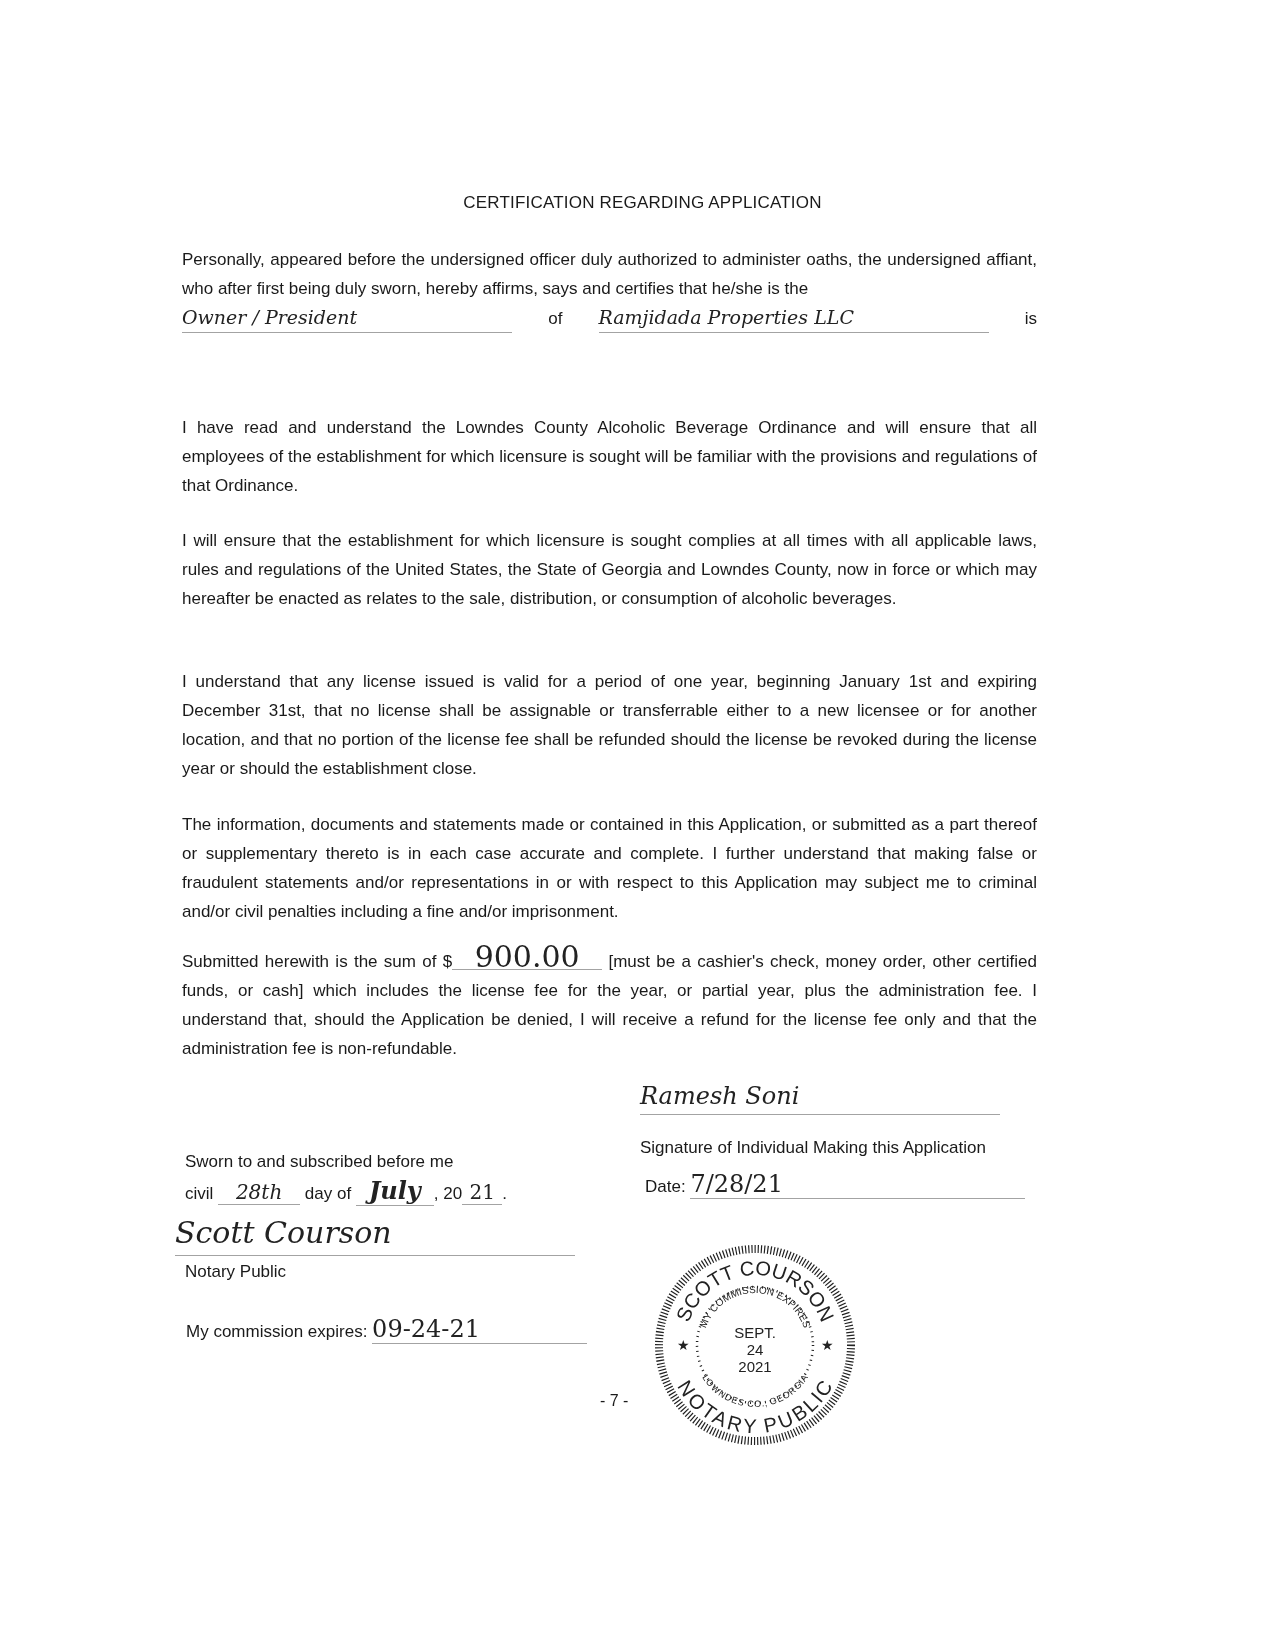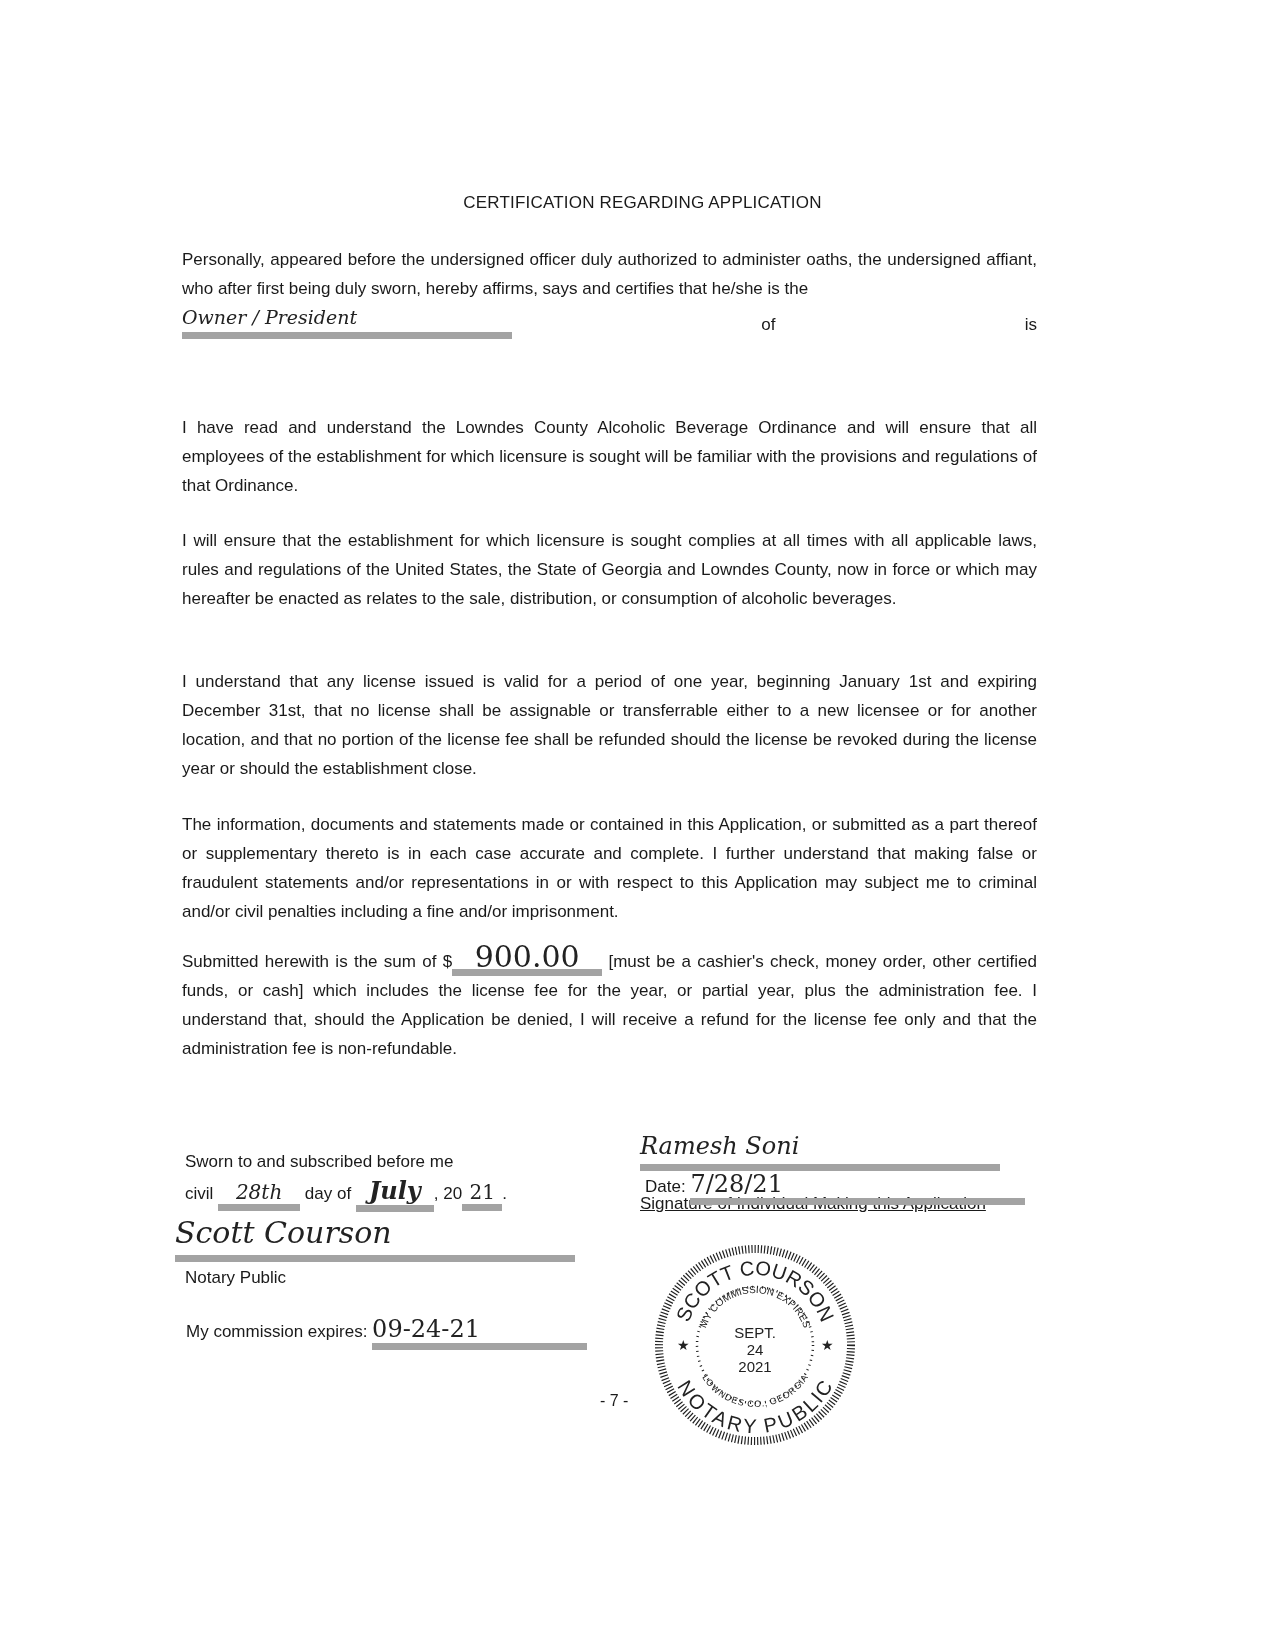--- a/index.html
+++ b/index.html
@@ -2,50 +2,51 @@
 <html><head>
   <meta charset="utf-8">
   <style>
     html, body { margin:0; padding:0; background:#ffffff; }
     body { width:1275px; height:1651px; position:relative; overflow:hidden;
            font-family:"Liberation Sans", sans-serif; color:#1a1a1a; }
     .title { position:absolute; top:193px; left:0; width:1275px; text-align:center; padding-left:10px; box-sizing:border-box;
              font-size:17px; letter-spacing:0.2px; }
     .para { position:absolute; left:182px; width:855px; font-size:17px; line-height:29px; text-align:justify; }
     .hand { font-family:"DejaVu Serif", serif; font-style:italic; color:#222; }
-    .uline { border-bottom:7px solid #a3a3a3; display:inline-block; }
+    .uline { border-bottom:1px solid #a3a3a3; display:inline-block; }
     .row { position:absolute; font-size:17px; }
     .stamp { position:absolute; left:655px; top:1245px; width:200px; height:200px; }
     .pagenum { position:absolute; top:1392px; left:600px; font-size:16px; }
   </style>
 </head>
 <body>
 
 <div class="title">CERTIFICATION REGARDING APPLICATION</div>
 
 <div class="para" style="top:245px;">
   <span>Personally, appeared before the undersigned officer duly authorized to administer oaths, the undersigned affiant, who after first being duly sworn, hereby affirms, says and certifies that he/she is the</span>
   <div style="display:flex; justify-content:space-between; align-items:flex-end;">
     <span class="uline hand" style="width:330px; font-size:19px;">Owner / President</span>
     <span>of</span>
+    <span class="uline hand" style="width:390px; font-size:19px;">Ramjidada Properties LLC</span>
     <span>is</span>
   </div>
 </div>
 
 <div class="para" style="top:413px;">I have read and understand the Lowndes County Alcoholic Beverage Ordinance and will ensure that all employees of the establishment for which licensure is sought will be familiar with the provisions and regulations of that Ordinance.</div>
 <div class="para" style="top:526px;">I will ensure that the establishment for which licensure is sought complies at all times with all applicable laws, rules and regulations of the United States, the State of Georgia and Lowndes County, now in force or which may hereafter be enacted as relates to the sale, distribution, or consumption of alcoholic beverages.</div>
 <div class="para" style="top:667px;">I understand that any license issued is valid for a period of one year, beginning January 1st and expiring December 31st, that no license shall be assignable or transferrable either to a new licensee or for another location, and that no portion of the license fee shall be refunded should the license be revoked during the license year or should the establishment close.</div>
 <div class="para" style="top:810px;">The information, documents and statements made or contained in this Application, or submitted as a part thereof or supplementary thereto is in each case accurate and complete. I further understand that making false or fraudulent statements and/or representations in or with respect to this Application may subject me to criminal and/or civil penalties including a fine and/or imprisonment.</div>
 
 <div class="para" style="top:945px;">
   <span>Submitted herewith is the sum of $</span><span class="uline hand" style="width:150px; text-align:center; font-size:30px; font-style:normal; line-height:24px;">900.00</span>
   <span>[must be a cashier's check, money order, other certified funds, or cash] which includes the license fee for the year, or partial year, plus the administration fee. I understand that, should the Application be denied, I will receive a refund for the license fee only and that the administration fee is non-refundable.</span>
 </div>
 
-<div class="row" style="left:640px; top:1132px; width:375px;text-decoration:underline;">
+<div class="row" style="left:640px; top:1082px; width:375px;">
   <div class="uline hand" style="width:360px; font-size:24px; height:32px;">Ramesh Soni</div>
   <div style="margin-top:23px;">Signature of Individual Making this Application</div>
 </div>
 
 <div class="row" style="left:645px; top:1170px;">
   <span>Date:</span>
   <span class="uline hand" style="width:335px; font-size:24px; font-style:normal;">7/28/21</span>
 </div>
 
 <div class="row" style="left:185px; top:1152px;">Sworn to and subscribed before me</div>

